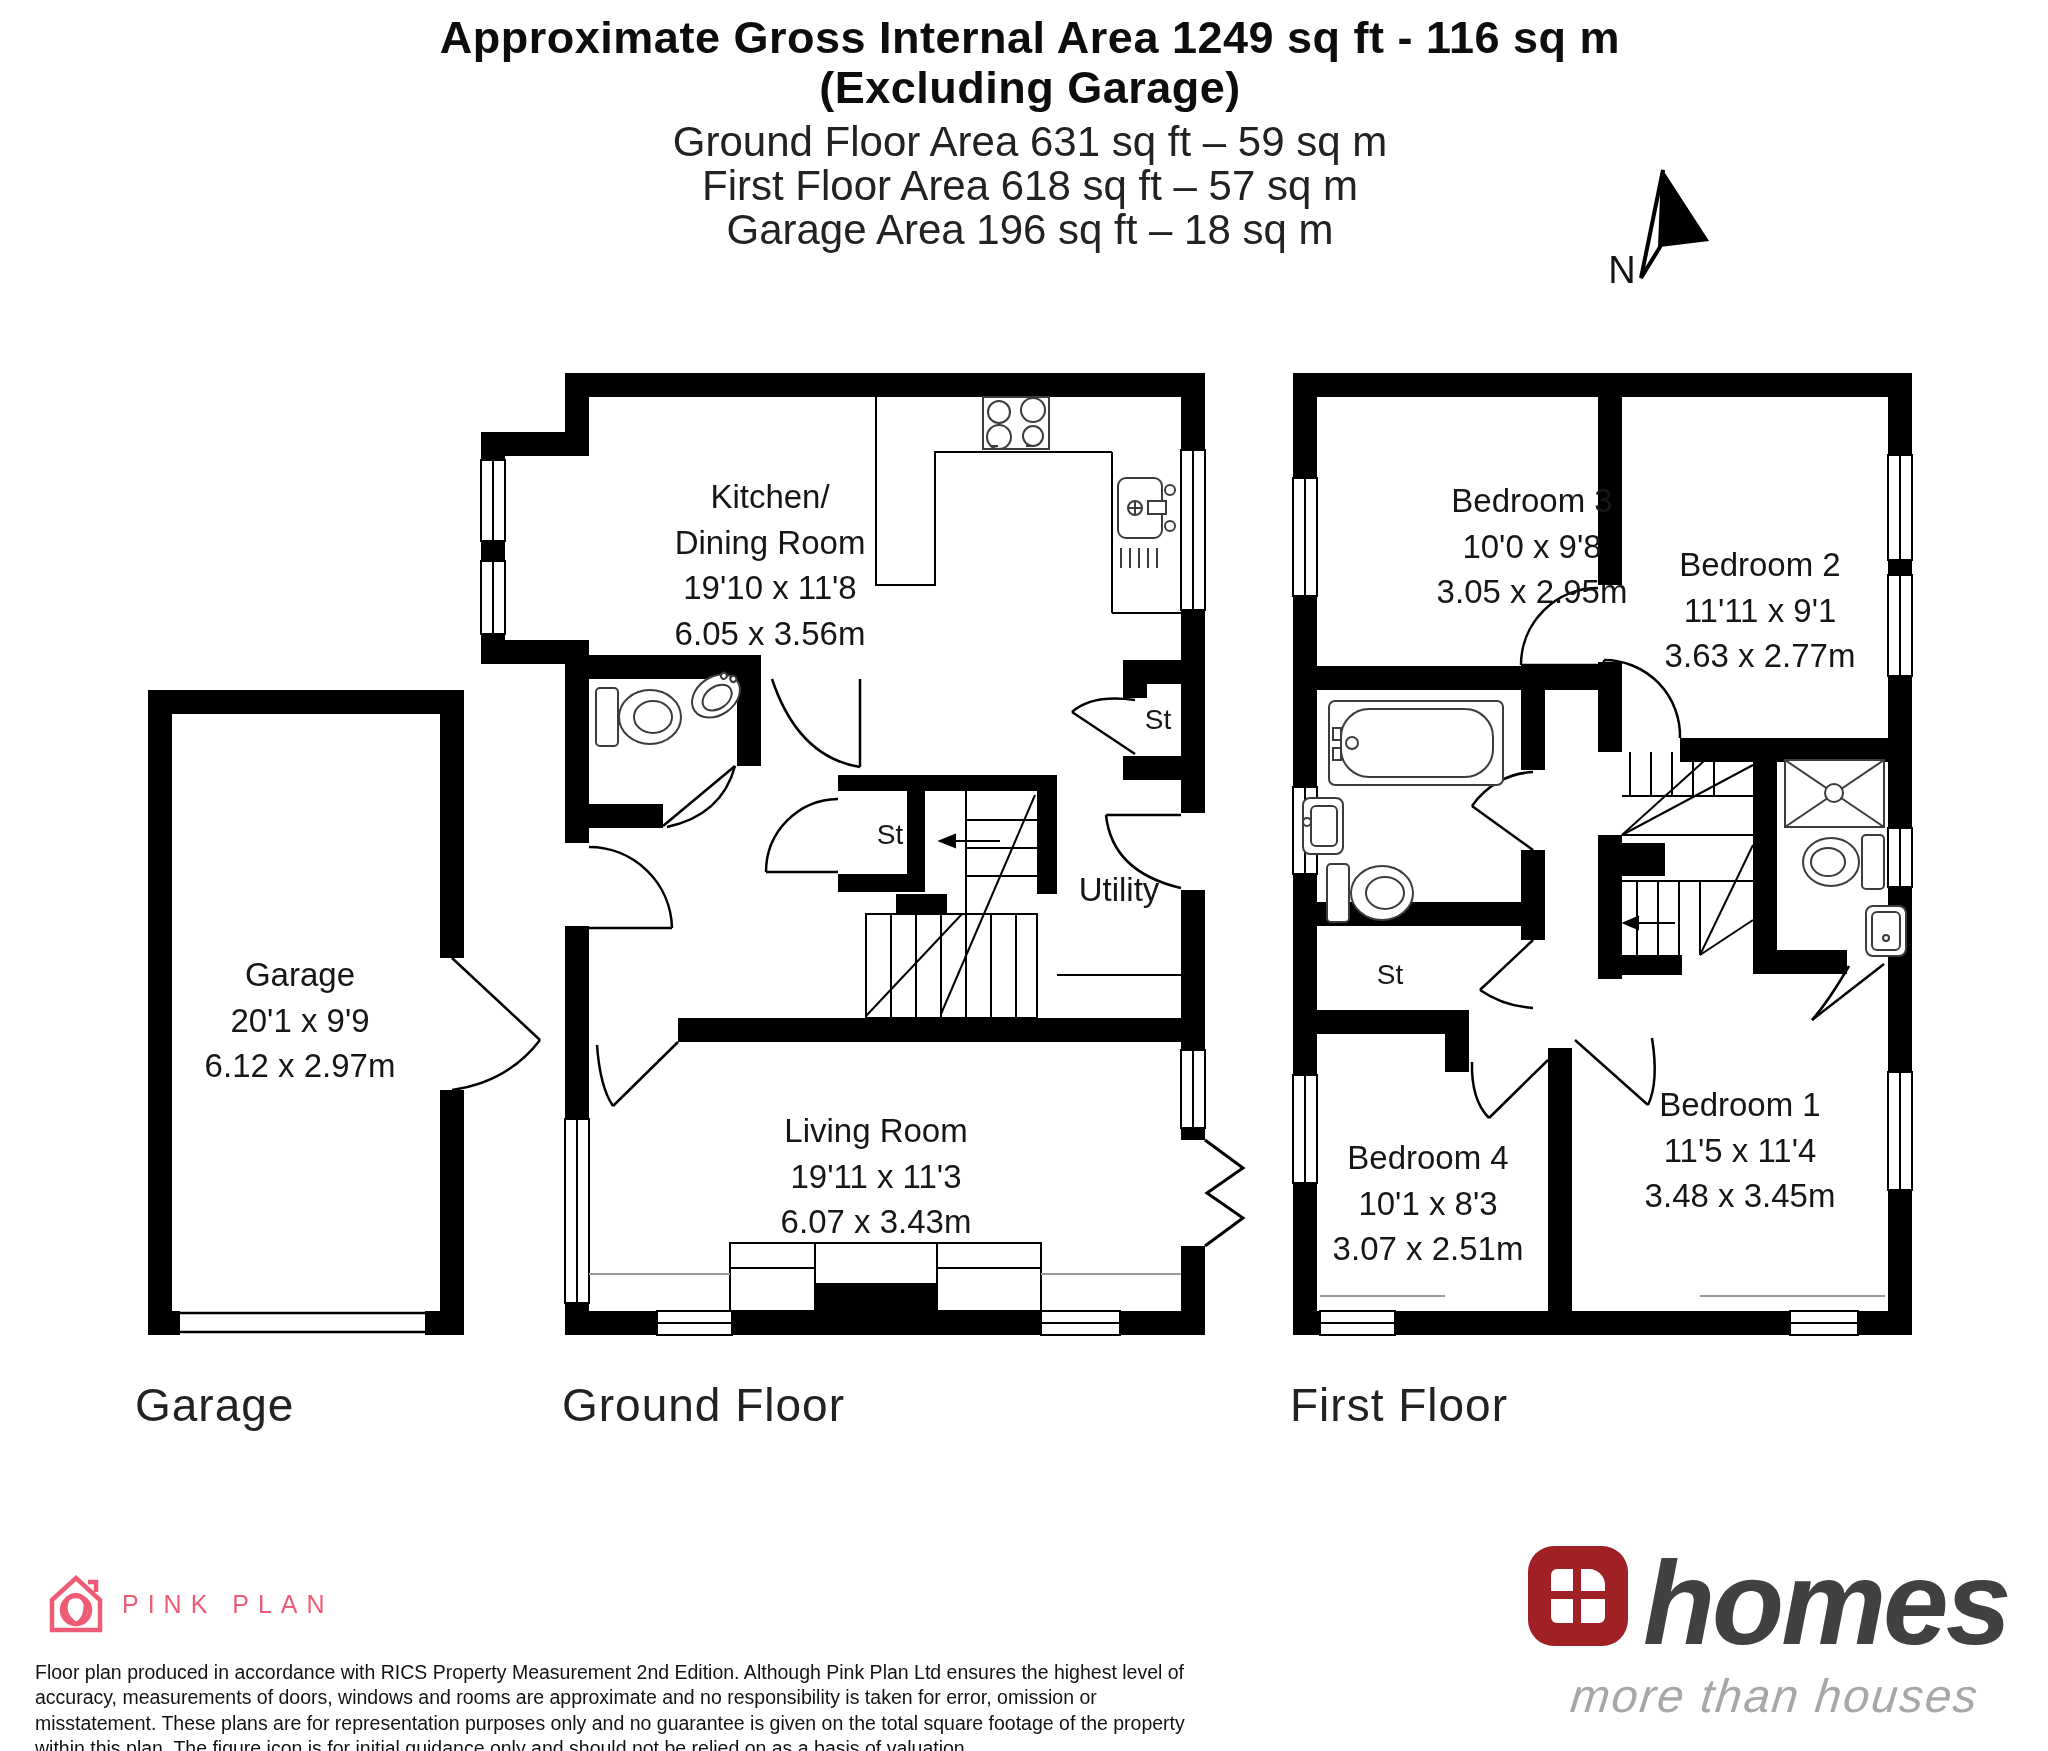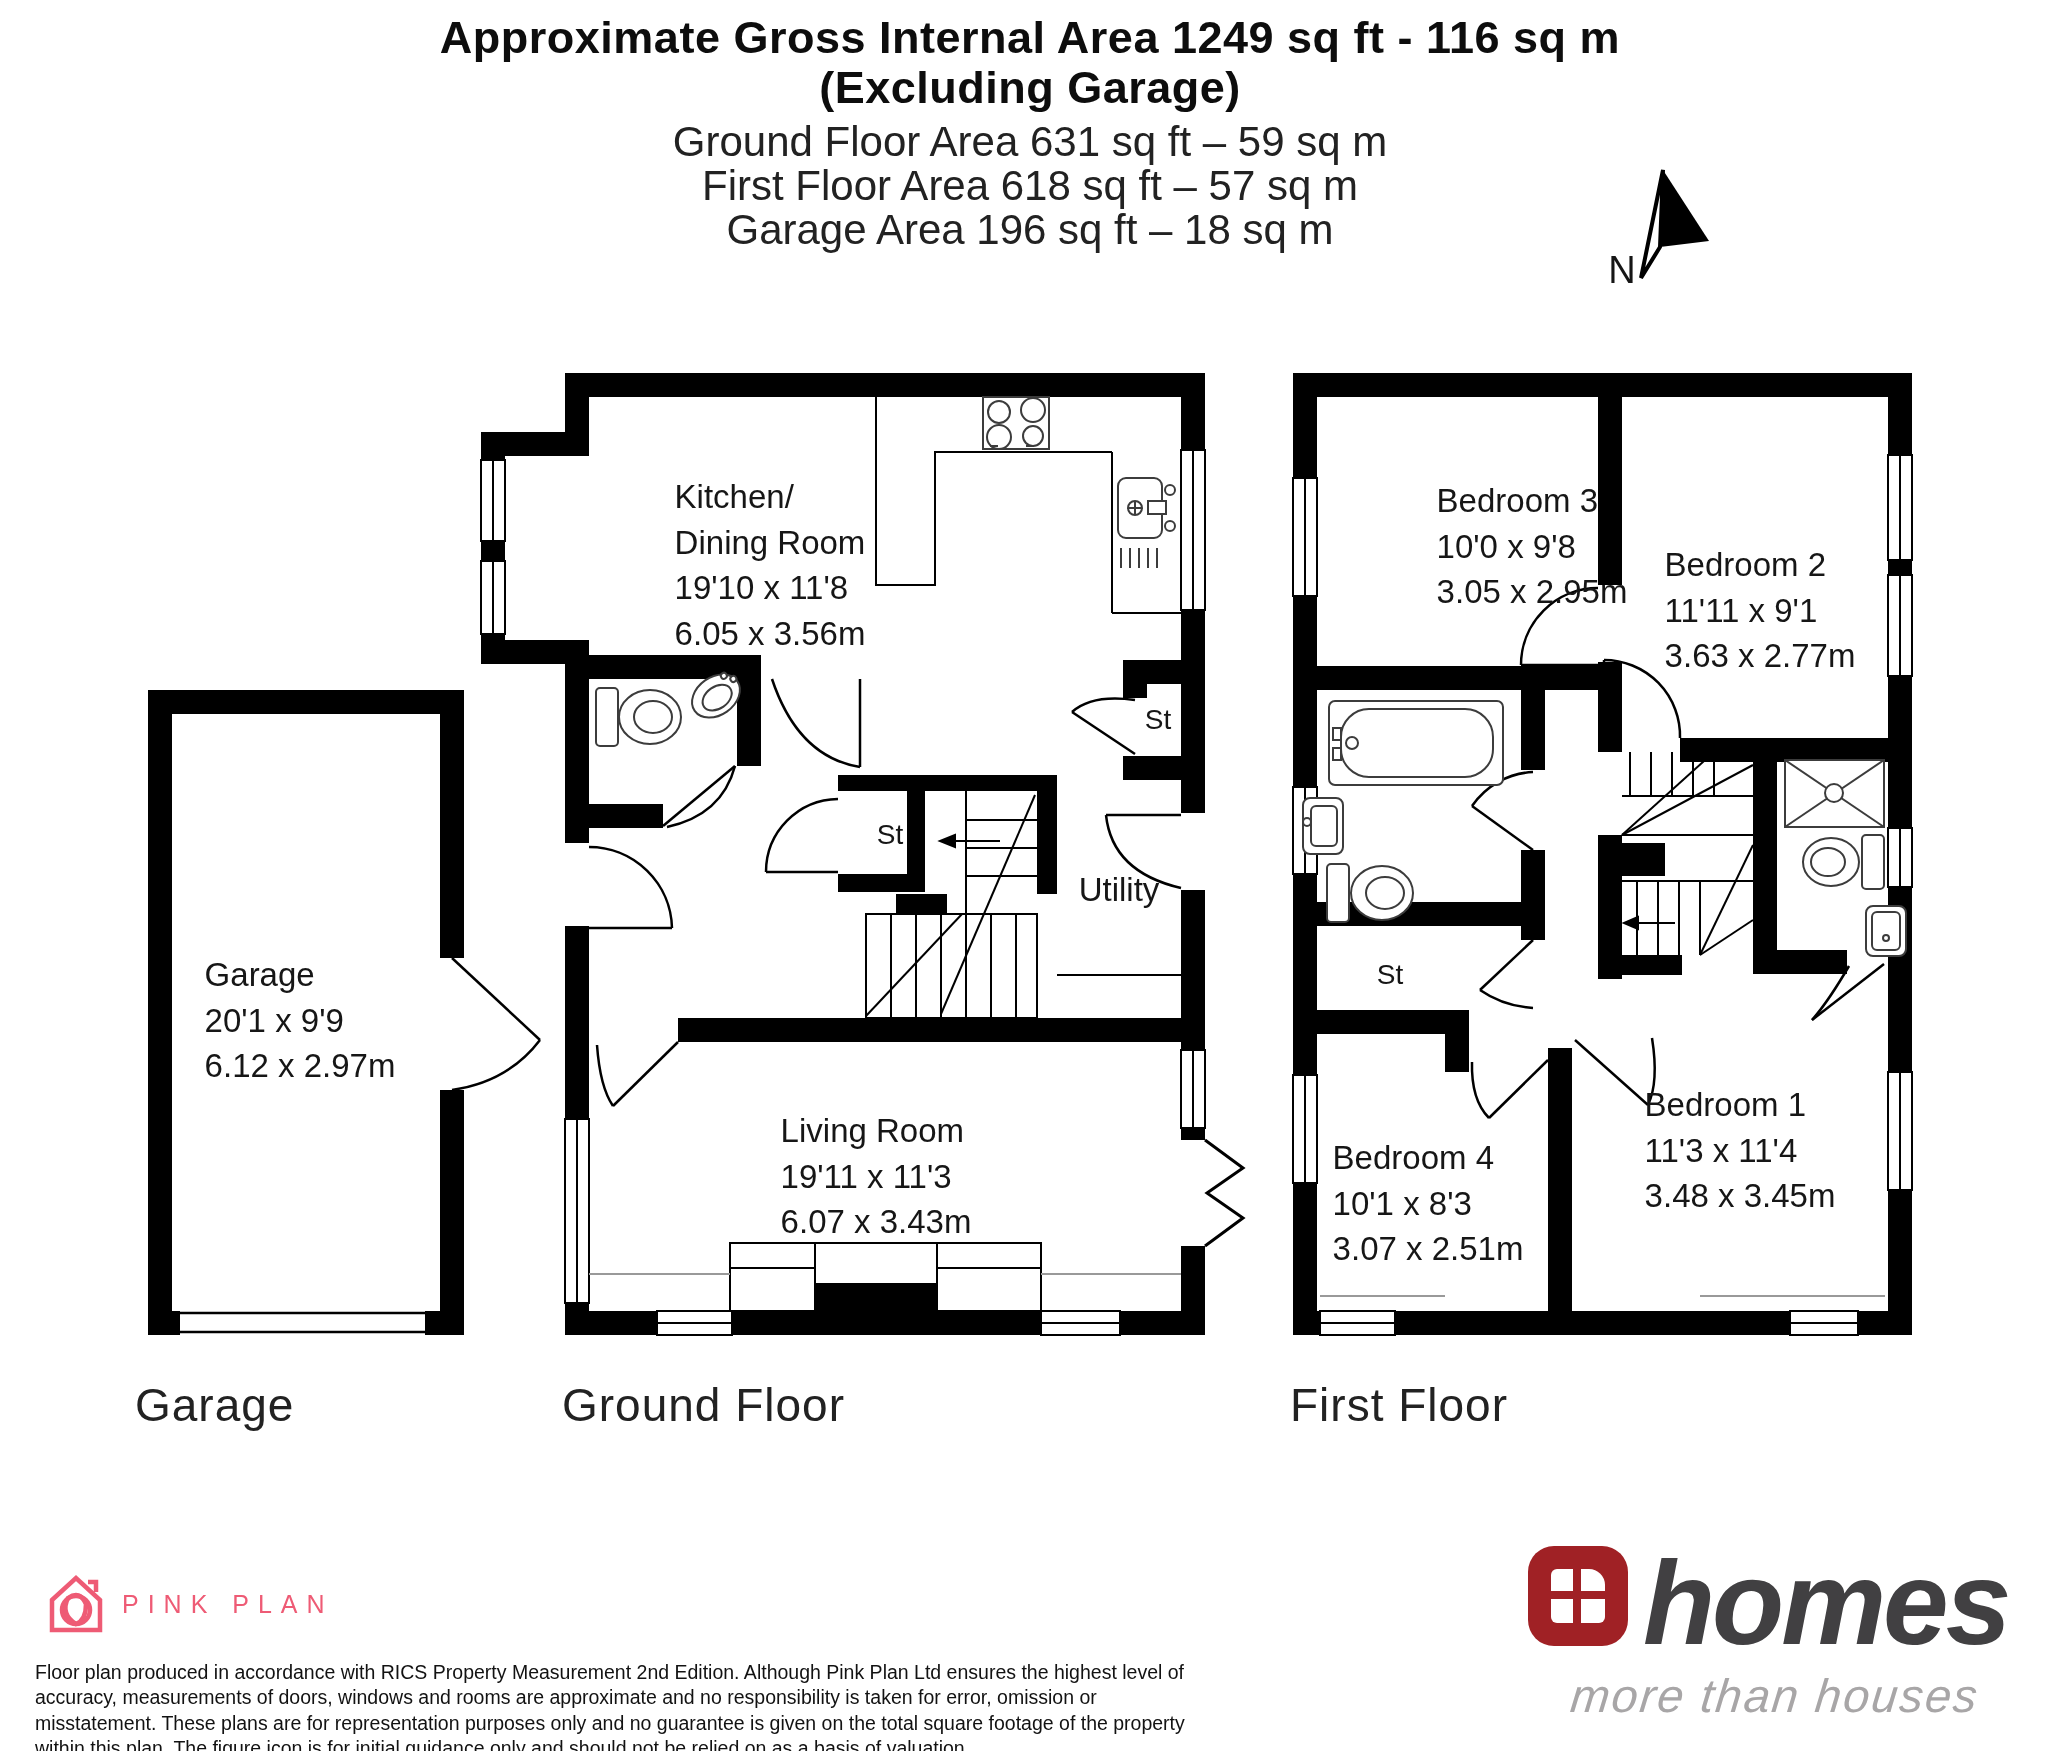--- a/index.html
+++ b/index.html
@@ -2,21 +2,21 @@
 <html><head>
 <meta charset="utf-8">
 <style>
   html,body{margin:0;padding:0;background:#fff;}
   #page{position:relative;width:2048px;height:1751px;background:#fff;overflow:hidden;
         font-family:"Liberation Sans",sans-serif;color:#111;}
   svg{position:absolute;left:0;top:0;}
   .hdr{position:absolute;left:0;width:2060px;text-align:center;}
   .hdr.b{font-weight:bold;font-size:45px;letter-spacing:.5px;color:#0d0d0d;}
   .hdr.r{font-weight:400;font-size:42px;color:#222;}
-  .roomlbl{position:absolute;text-align:left;font-size:33px;line-height:1.38;color:#161616;transform:translateX(-50%);white-space:nowrap;}
+  .roomlbl{position:absolute;text-align:center;font-size:33px;line-height:1.38;color:#161616;transform:translateX(-50%);white-space:nowrap;}
   .stlbl{position:absolute;font-size:28px;color:#161616;transform:translate(-50%,-50%);}
   .floorlbl{position:absolute;font-size:46px;color:#222;letter-spacing:1px;}
   .disc{position:absolute;left:35px;top:1660px;width:1165px;font-size:19.5px;line-height:1.3;color:#121212;}
   .pinkname{position:absolute;left:122px;top:1590px;font-size:25px;letter-spacing:9px;font-weight:500;}
   .homesword{position:absolute;left:1643px;top:1535px;font-size:118px;font-weight:bold;color:#414042;letter-spacing:-3px;font-style:italic;}
   .tagline{position:absolute;left:1530px;top:1668px;width:490px;text-align:center;
            font-size:47px;font-style:italic;color:#a8a6a7;letter-spacing:2px;transform:skewX(-6deg);}
   .redsq{position:absolute;left:1528px;top:1546px;width:100px;height:100px;border-radius:26px 26px 26px 26px;}
   .win{position:absolute;left:23px;top:23px;width:54px;height:54px;background:#fff;border-radius:6px 16px 6px 6px;}
   .win:before{content:"";position:absolute;left:22px;top:0;width:8px;height:54px;background:inherit;background:var(--red);}
@@ -458,21 +458,21 @@
   <div class="stlbl" style="left:1390px;top:975px;">St</div>
 
   <div class="roomlbl" style="left:1428px;top:1135px;">
     <div>Bedroom 4</div>
     <div>10'1 x 8'3</div>
     <div>3.07 x 2.51m</div>
   </div>
 
   <div class="roomlbl" style="left:1740px;top:1082px;">
     <div>Bedroom 1</div>
-    <div>11'3 x 11'4</div>
+    <div>11'5 x 11'4</div>
     <div>3.48 x 3.45m</div>
   </div>
 
   <div class="floorlbl" style="left:135px;top:1378px;">Garage</div>
   <div class="floorlbl" style="left:562px;top:1378px;">Ground Floor</div>
   <div class="floorlbl" style="left:1290px;top:1378px;">First Floor</div>
 
   <div class="pinkname" style="color:#ee5b75;">PINK PLAN</div>
   <div class="disc">Floor plan produced in accordance with RICS Property Measurement 2nd Edition. Although Pink Plan Ltd ensures the highest level of accuracy, measurements of doors, windows and rooms are approximate and no responsibility is taken for error, omission or misstatement. These plans are for representation purposes only and no guarantee is given on the total square footage of the property within this plan. The figure icon is for initial guidance only and should not be relied on as a basis of valuation.</div>
 

